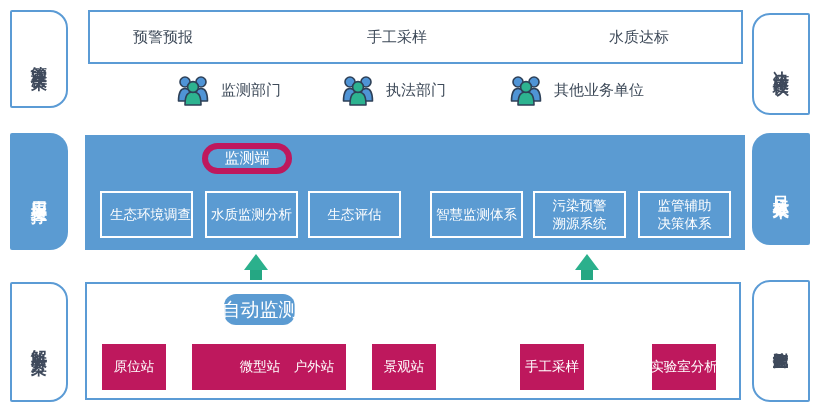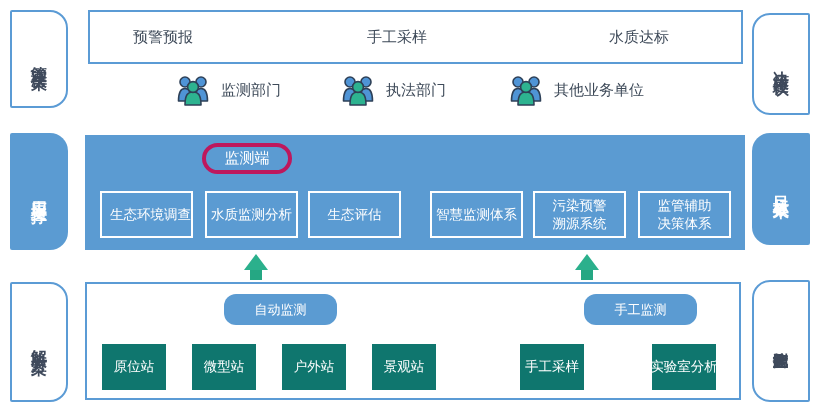--- a/index.html
+++ b/index.html
@@ -32,45 +32,45 @@
   }
   
   .dept{
     position:absolute;top:74px;display:flex;align-items:center;gap:10px;
     font-size:15px;color:#3e4a59;white-space:nowrap;
   }
   
   .band{position:absolute;left:85px;top:135px;width:660px;height:115px;background:#5b9bd2;}
   .pill{
     position:absolute;top:8px;width:90px;height:31px;box-sizing:border-box;
-    border:4px solid #be185d;border-radius:16px;background:#5b9bd2;
+    border:6px solid #be185d;border-radius:16px;background:#5b9bd2;
     display:flex;align-items:center;justify-content:center;
     color:#ffffff;font-size:15px;white-space:nowrap;
   }
   .bbox{
     position:absolute;top:56px;width:93px;height:47px;box-sizing:border-box;
     border:2px solid #ffffff;display:flex;align-items:center;justify-content:center;
     color:#ffffff;font-size:13.5px;text-align:center;line-height:1.3;white-space:pre-line;
   }
   
   .up-arrow{position:absolute;width:24px;}
   .up-arrow .tri{
     width:0;height:0;margin:0 auto;
     border-left:12px solid transparent;border-right:12px solid transparent;
     border-bottom:16px solid #2bb08c;
   }
   .up-arrow .stem{width:12px;height:10px;margin:0 auto;background:#25a783;}
   
   .bottom-frame{left:85px;top:282px;width:656px;height:118px;}
   .bpill{
-    position:absolute;top:10px;width:113px;height:31px;border-radius:12px;background:#5b9bd2;
-    display:flex;align-items:center;justify-content:center;color:#ffffff;font-size:13px;white-space:nowrap;
+    position:absolute;top:10px;width:71px;height:31px;border-radius:12px;background:#5b9bd2;
+    display:flex;align-items:center;justify-content:center;color:#ffffff;font-size:19px;white-space:nowrap;
   }
   .sbox{
-    position:absolute;top:60px;width:64px;height:46px;background:#0f766e;
+    position:absolute;top:60px;width:64px;height:46px;background:#be185d;
     display:flex;align-items:center;justify-content:center;color:#ffffff;font-size:13.5px;white-space:nowrap;
   }
 </style>
 </head>
 <body>
 
 <div class="canvas">
 
   <div class="vlabel outline leftcol" style="top:10px;height:98px;">
     <span class="vtext">管理决策</span>
@@ -155,23 +155,22 @@
     <div class="tri"></div>
       <div class="stem"></div>
   </div>
   <div class="up-arrow" style="left:575px;top:254px;">
     <div class="tri"></div>
       <div class="stem"></div>
   </div>
 
   <div class="frame bottom-frame">
     <div class="bpill" style="left:137px;">自动监测</div>
-    <div class="bpill" style="left:497px;">手工监测</div>
 
     <div class="sbox" style="left:15px;">原位站</div>
-    <div class="sbox" style="left:105px;">微型站</div>
+    <div class="sbox" style="left:105px;padding-left:36px;">微型站</div>
     <div class="sbox" style="left:195px;">户外站</div>
     <div class="sbox" style="left:285px;">景观站</div>
     <div class="sbox" style="left:433px;">手工采样</div>
     <div class="sbox" style="left:565px;">实验室分析</div>
   </div>
 
 </div>
 
 </body></html>

